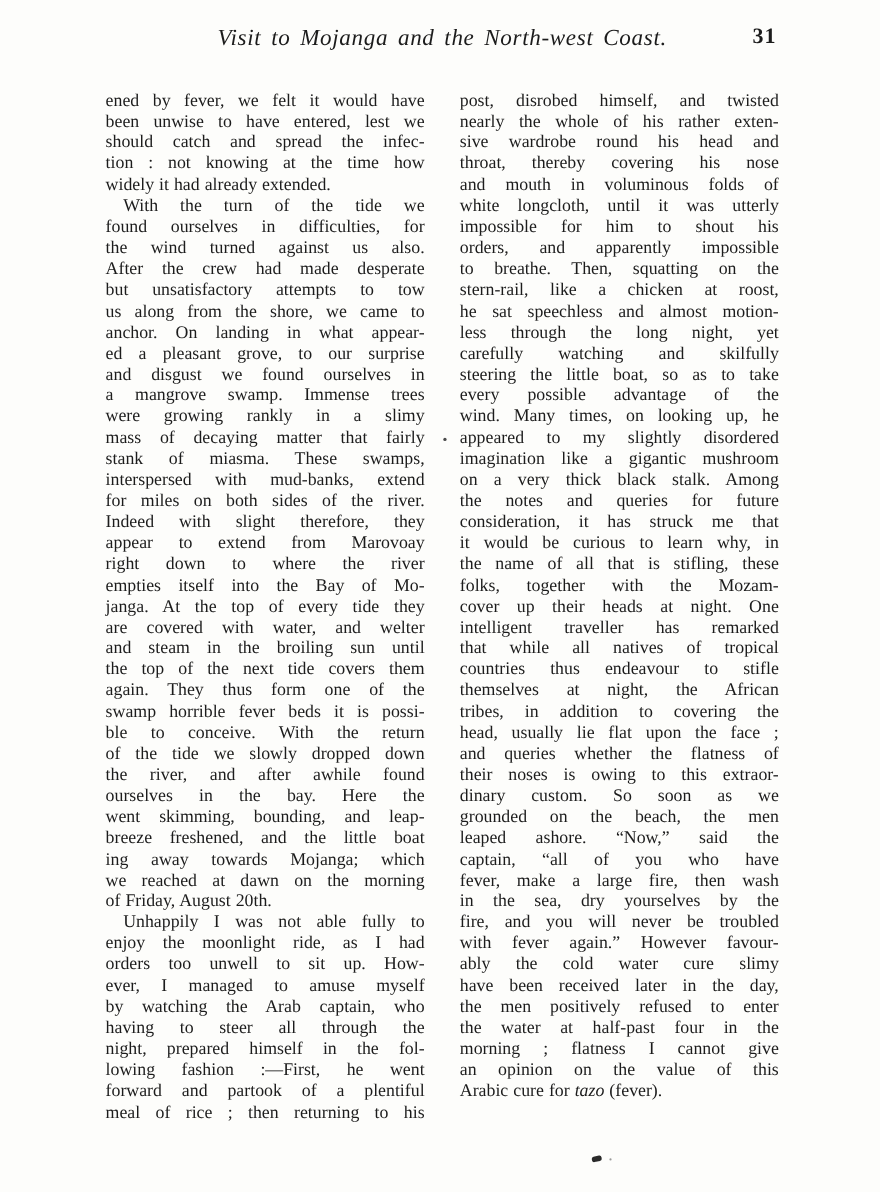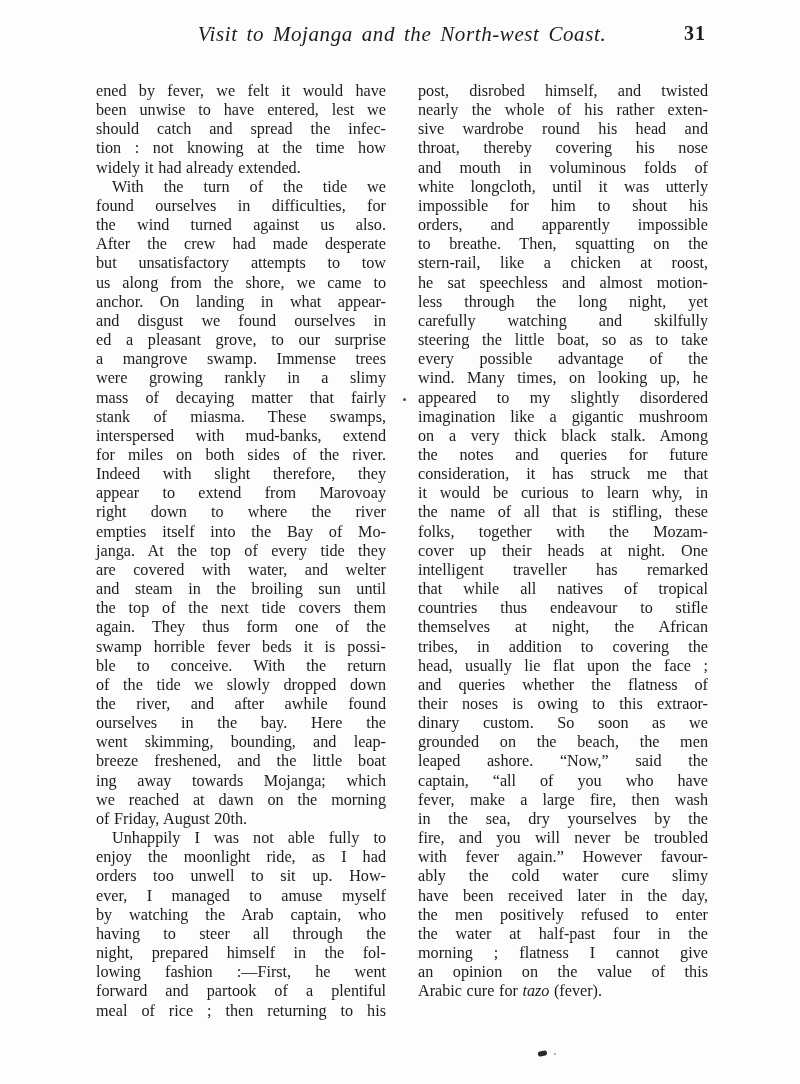--- a/index.html
+++ b/index.html
@@ -102,22 +102,22 @@
         <div class="line">should catch and spread the infec-</div>
         <div class="line">tion : not knowing at the time how</div>
         <div class="line end">widely it had already extended.</div>
         <div class="line indent">With the turn of the tide we</div>
         <div class="line">found ourselves in difficulties, for</div>
         <div class="line">the wind turned against us also.</div>
         <div class="line">After the crew had made desperate</div>
         <div class="line">but unsatisfactory attempts to tow</div>
         <div class="line">us along from the shore, we came to</div>
         <div class="line">anchor.  On landing in what appear-</div>
+        <div class="line">ed a pleasant grove, to our surprise</div>
         <div class="line">and disgust we found ourselves in</div>
-        <div class="line">ed a pleasant grove, to our surprise</div>
         <div class="line">a mangrove swamp.  Immense trees</div>
         <div class="line">were growing rankly in a slimy</div>
         <div class="line">mass of decaying matter that fairly</div>
         <div class="line">stank of miasma.  These swamps,</div>
         <div class="line">interspersed with mud-banks, extend</div>
         <div class="line">for miles on both sides of the river.</div>
         <div class="line">Indeed with slight therefore, they</div>
         <div class="line">appear to extend from Marovoay</div>
         <div class="line">right down to where the river</div>
         <div class="line">empties itself into the Bay of Mo-</div>

